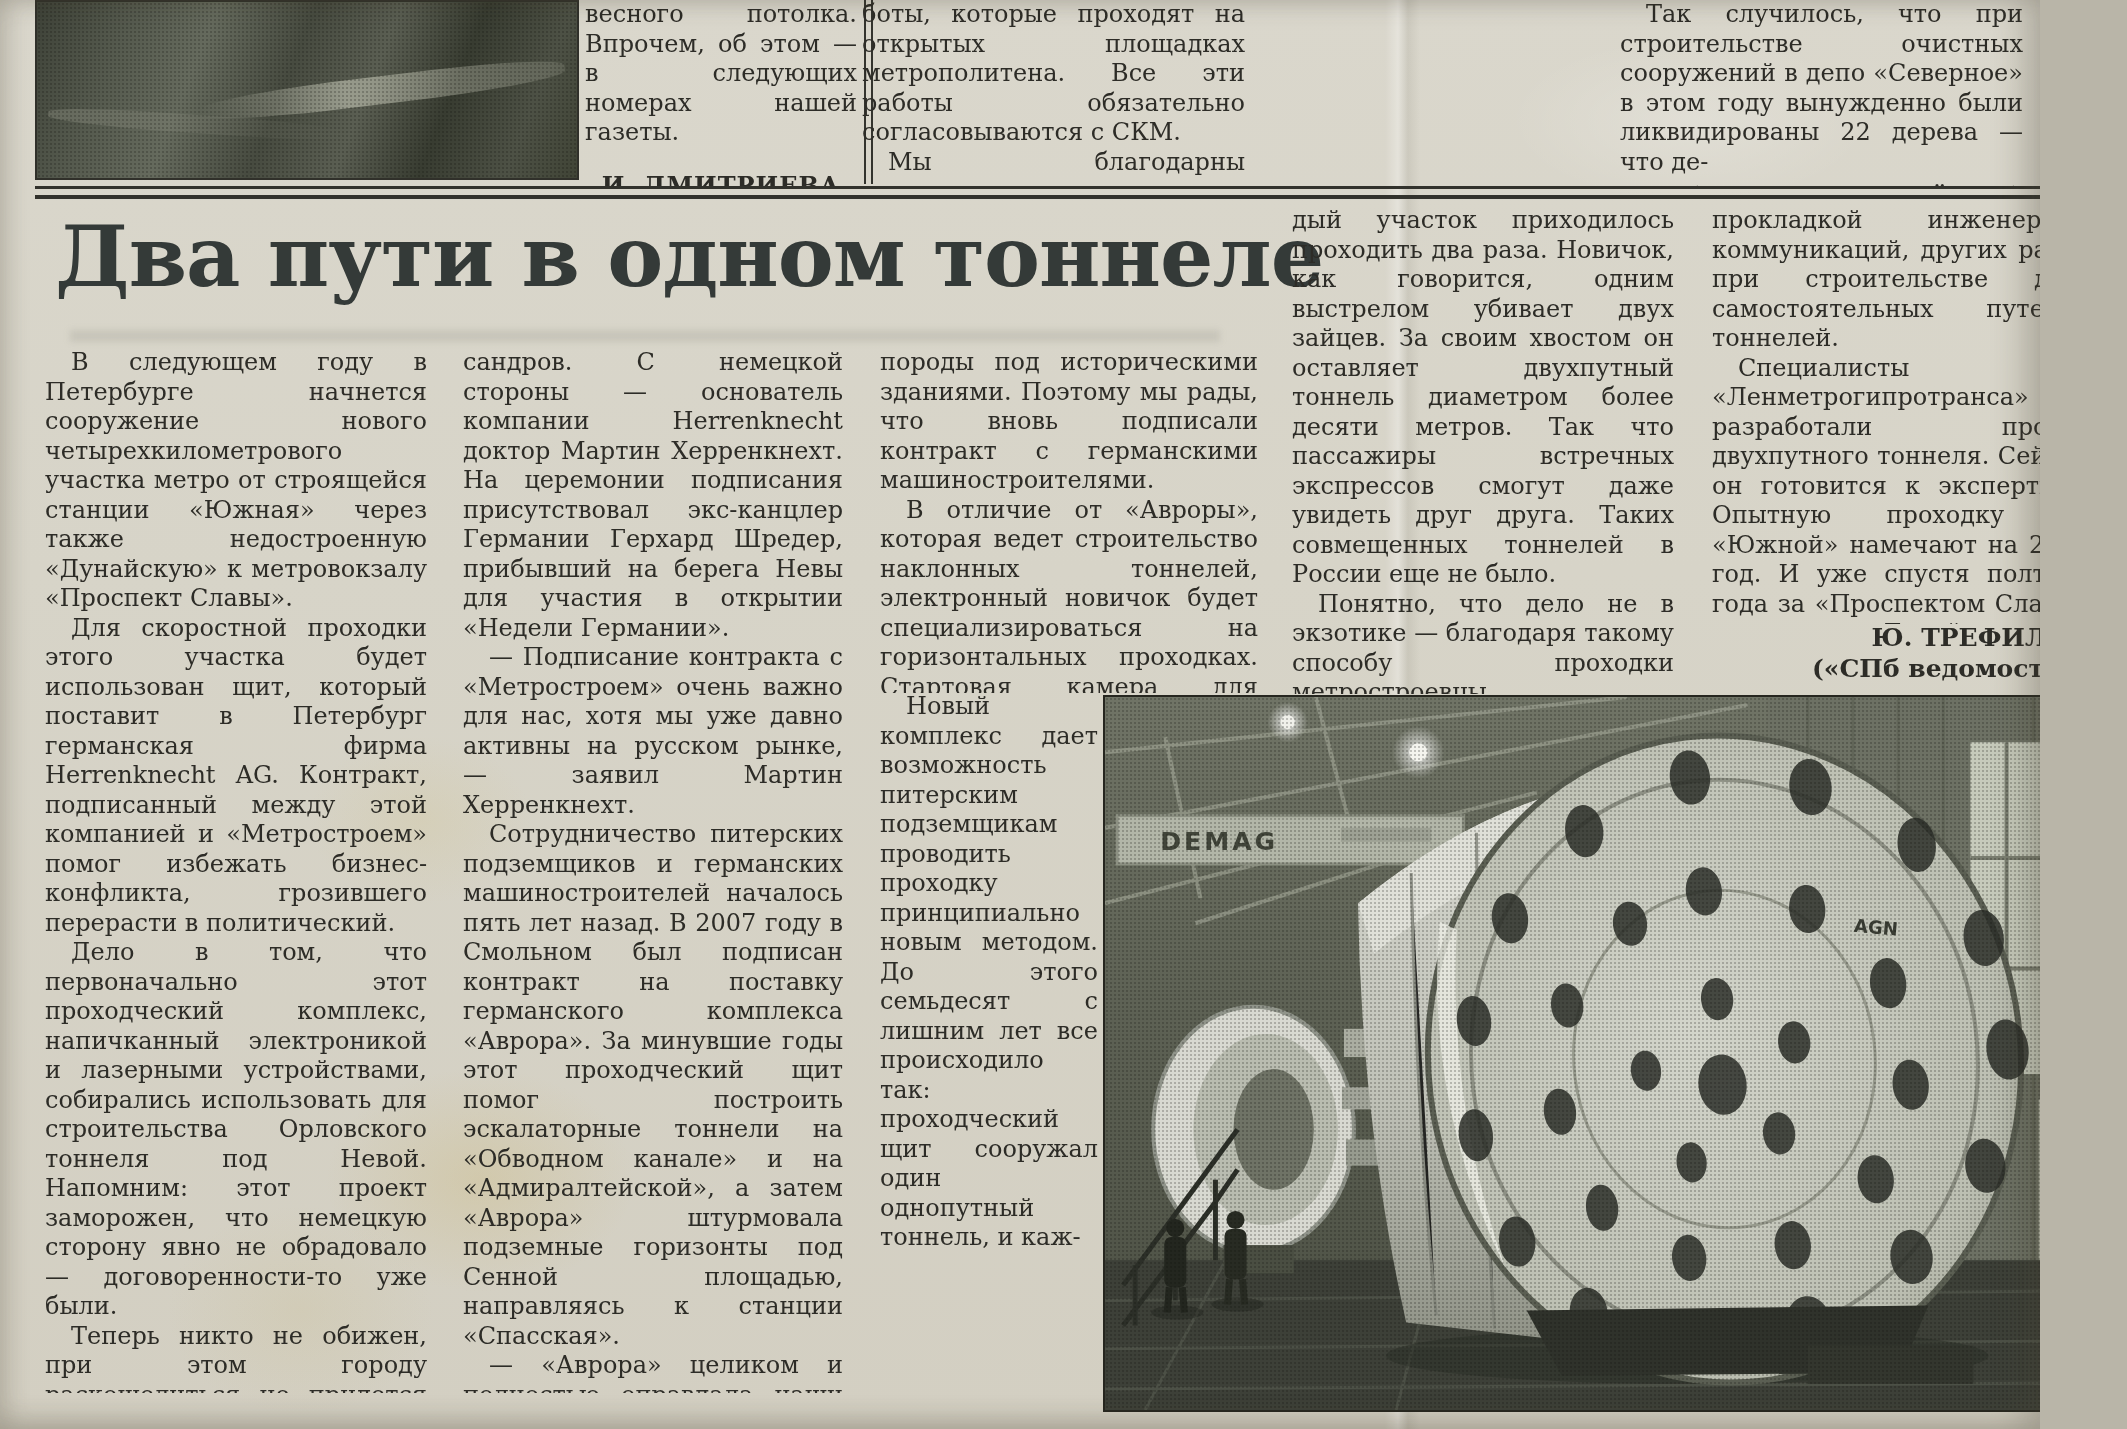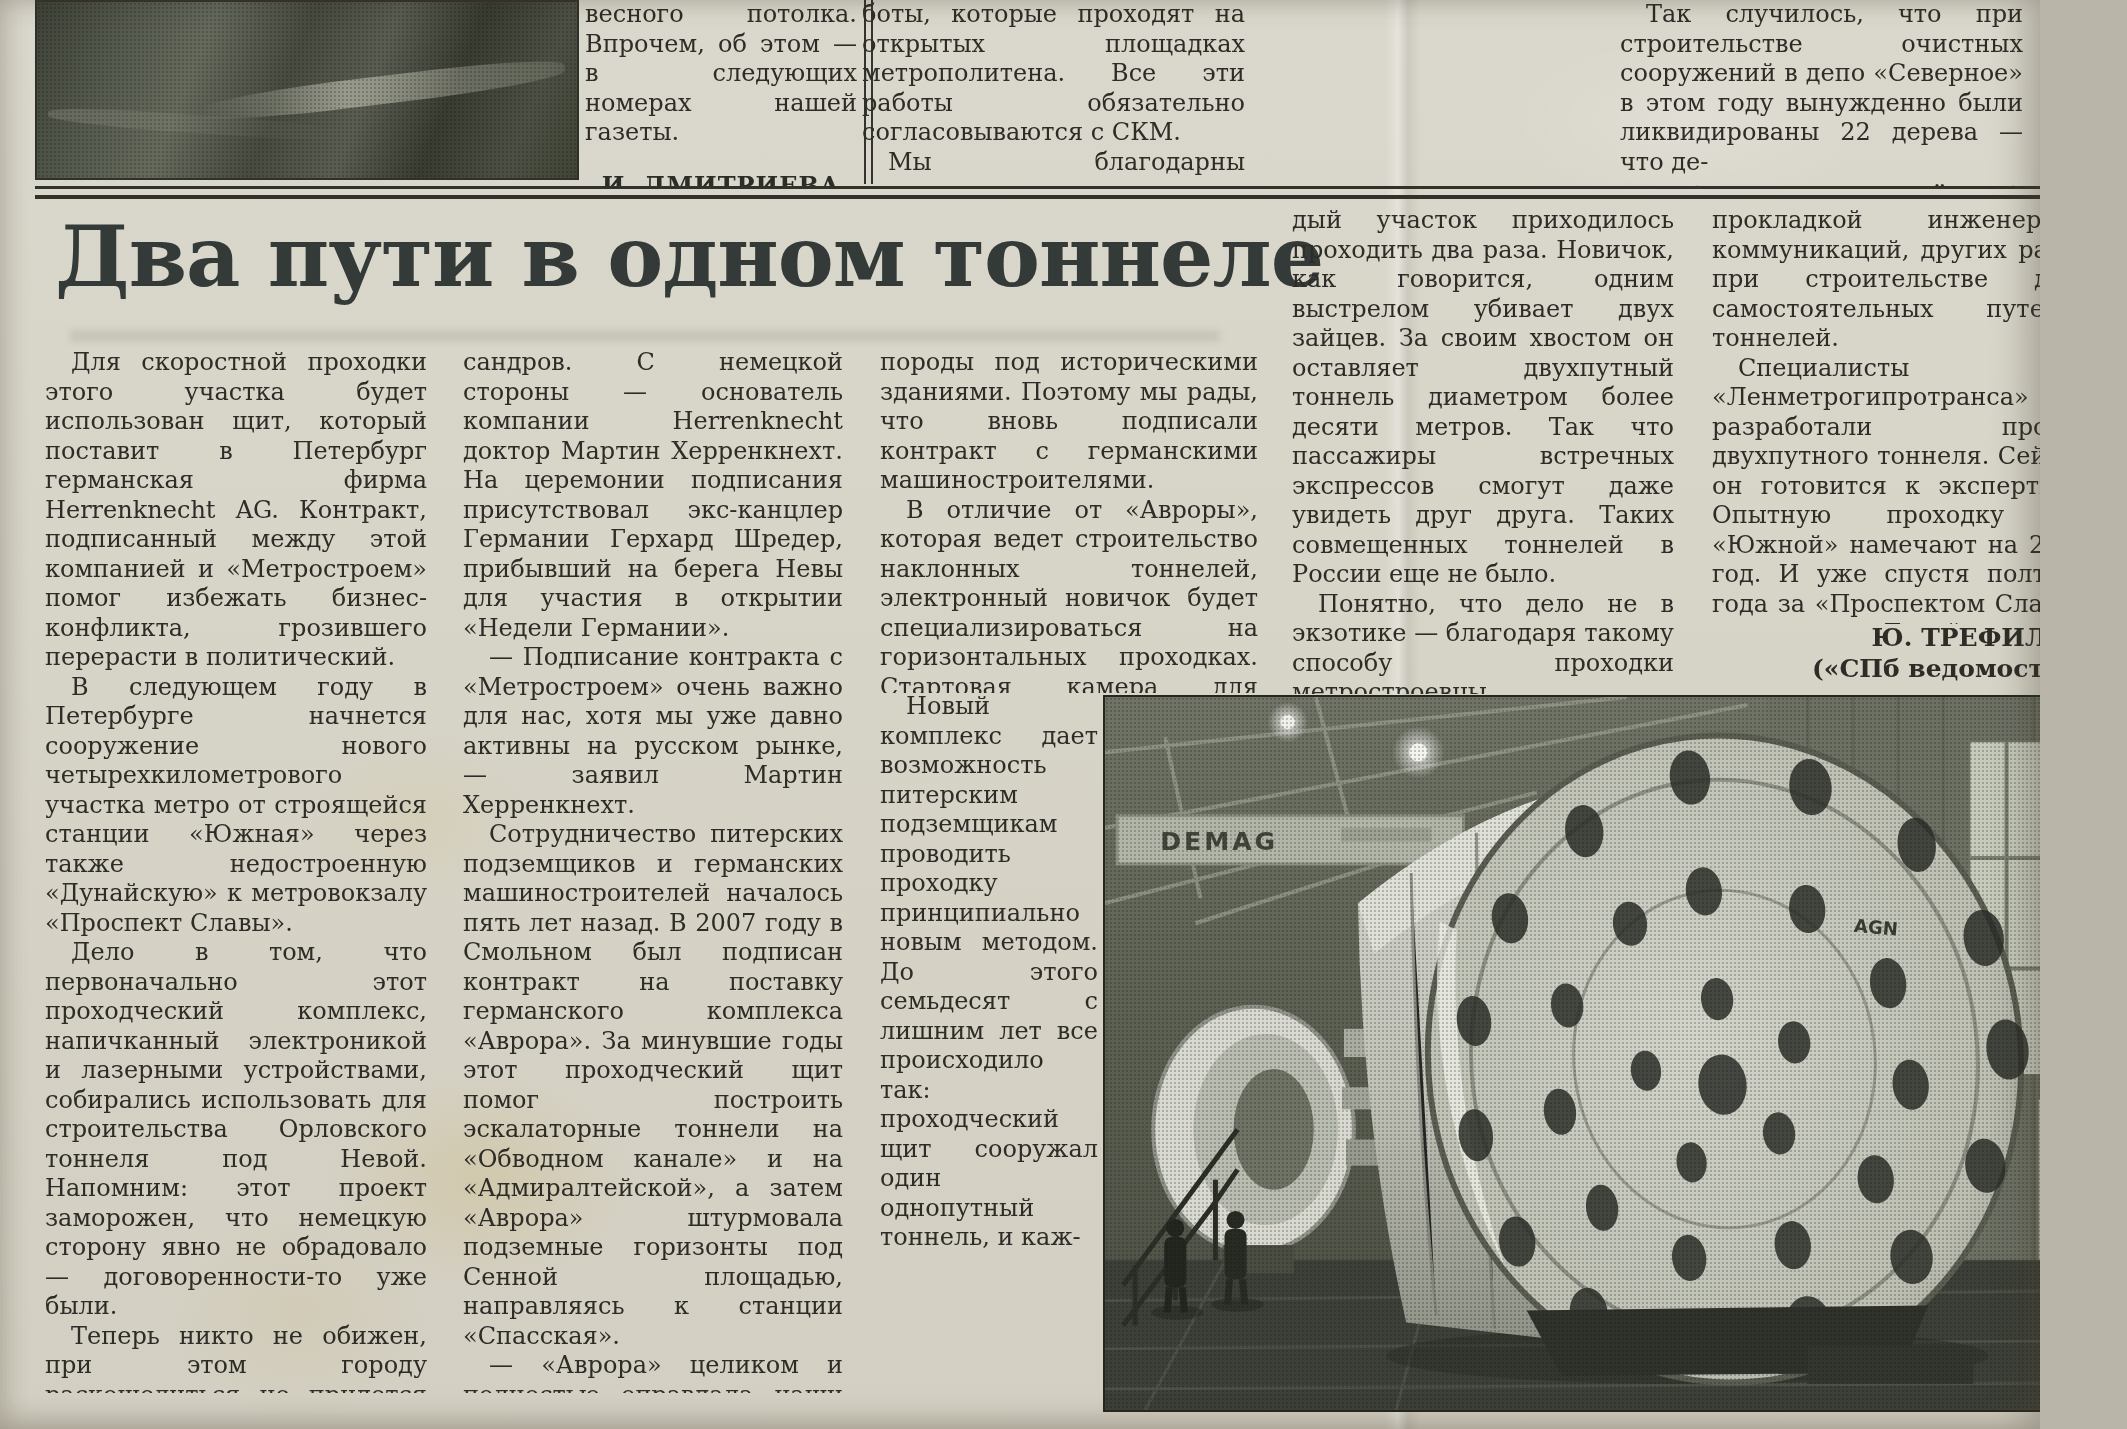--- a/index.html
+++ b/index.html
@@ -86,22 +86,22 @@
     <p>Так случилось, что при строительстве очистных сооружений в депо «Северное» в этом году вынужденно были ликвидированы 22 дерева — что де-</p>
     <div class="contnote">(Окончание  на 4-й стр.)</div>
   </div>
 
   <div class="abs hrule"></div>
 
   <h1 class="abs headline" style="margin:0;">Два пути в одном тоннеле</h1>
   <div class="abs showthrough"></div>
 
   <div class="abs col col1">
+    <p>В следующем году в Петербурге начнется сооружение нового четырехкилометрового участка метро от строящейся станции «Южная» через также недостроенную «Дунайскую» к метровокзалу «Проспект Славы».</p>
     <p>Для скоростной проходки этого участка будет использован щит, который поставит в Петербург германская фирма Herrenknecht AG. Контракт, подписанный между этой компанией и «Метростроем» помог избежать бизнес-конфликта, грозившего перерасти в политический.</p>
-    <p>В следующем году в Петербурге начнется сооружение нового четырехкилометрового участка метро от строящейся станции «Южная» через также недостроенную «Дунайскую» к метровокзалу «Проспект Славы».</p>
     <p>Дело в том, что первоначально этот проходческий комплекс, напичканный электроникой и лазерными устройствами, собирались использовать для строительства Орловского тоннеля под Невой. Напомним: этот проект заморожен, что немецкую сторону явно не обрадовало — договоренности-то уже были.</p>
     <p>Теперь никто не обижен, при этом городу раскошелиться не придется — заказ на сумму 24 млн евро намечено выполнить к 2013 году за деньги «Метростроя». Со стороны ОАО «Метрострой» контракт подписал генеральный директор Вадим Алек-</p>
   </div>
 
   <div class="abs col col2">
     <p class="cont">сандров. С немецкой стороны — основатель компании Herrenknecht доктор Мартин Херренкнехт. На церемонии подписания присутствовал экс-канцлер Германии Герхард Шредер, прибывший на берега Невы для участия в открытии «Недели Германии».</p>
     <p>— Подписание контракта с «Метростроем» очень важно для нас, хотя мы уже давно активны на русском рынке, — заявил Мартин Херренкнехт.</p>
     <p>Сотрудничество питерских подземщиков и германских машиностроителей началось пять лет назад. В 2007 году в Смольном был подписан контракт на поставку германского комплекса «Аврора». За минувшие годы этот проходческий щит помог построить эскалаторные тоннели на «Обводном канале» и на «Адмиралтейской», а затем «Аврора» штурмовала подземные горизонты под Сенной площадью, направляясь к станции «Спасская».</p>
     <p>— «Аврора» целиком и полностью оправдала наши надежды, — говорит Вадим Александров. — Тоннели прошли быстро, качественно и, главное, не допустив опасных просадок горной</p>
   </div>

